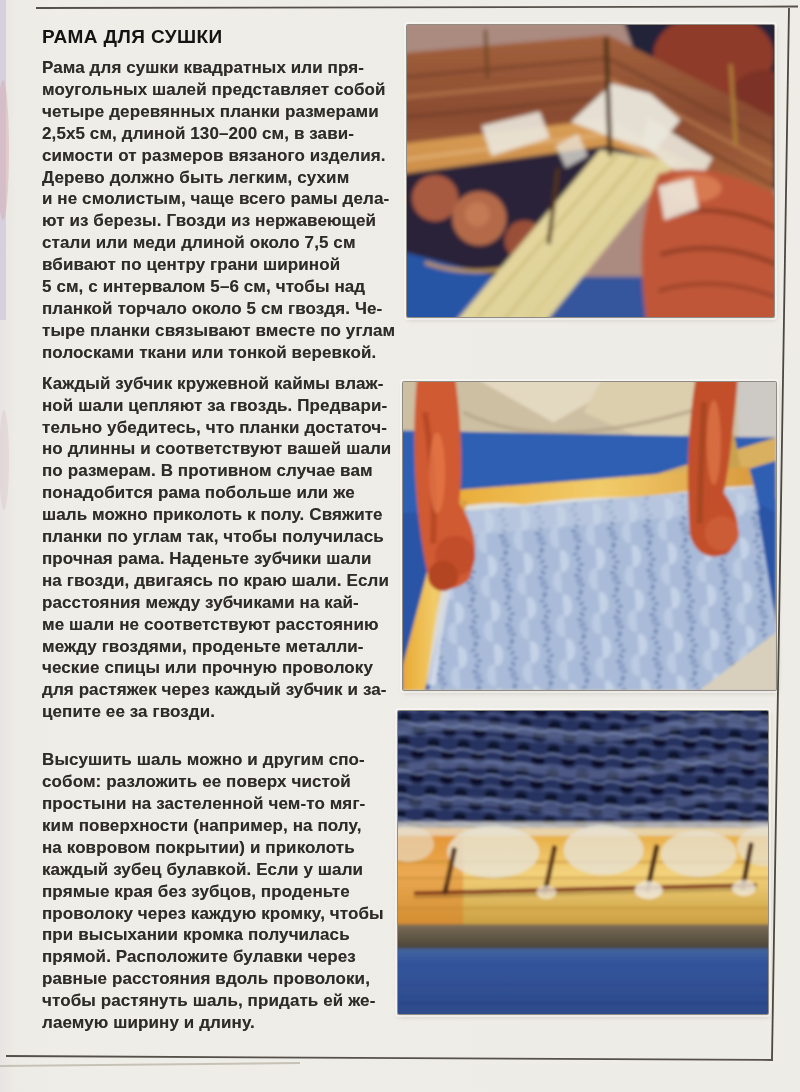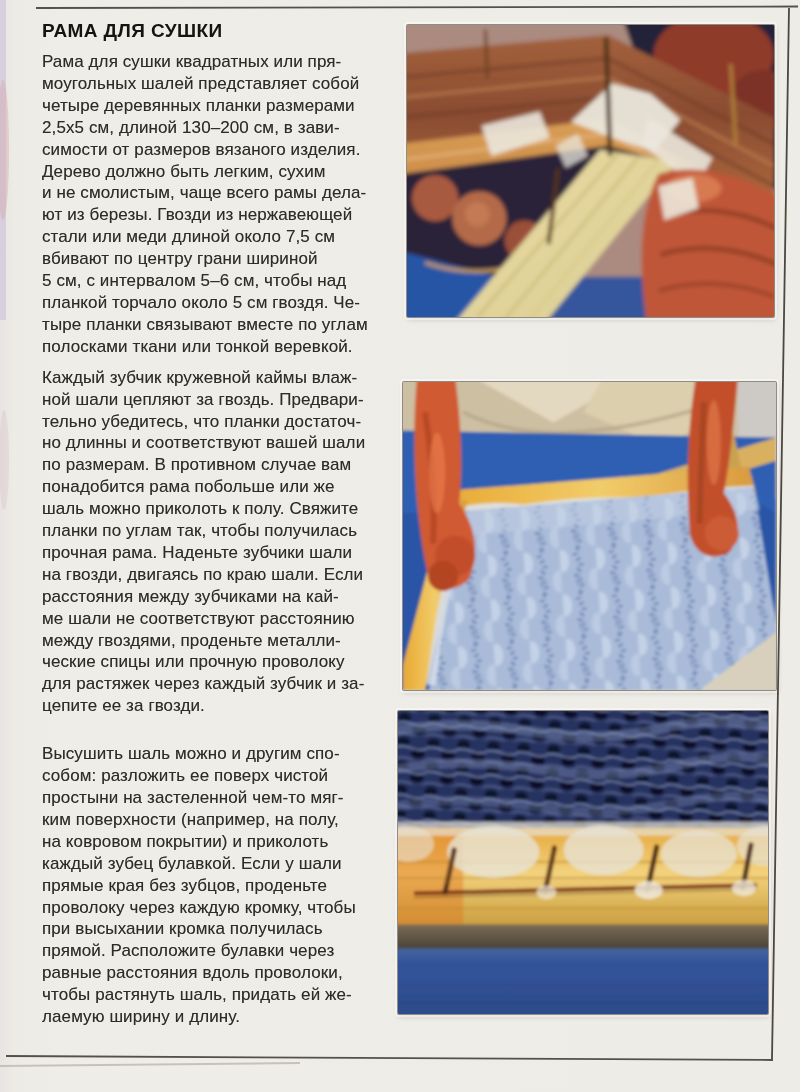--- a/index.html
+++ b/index.html
@@ -3,29 +3,30 @@
 <meta charset="utf-8">
 <style>
   html,body{margin:0;padding:0;}
   body{
     width:800px;height:1092px;position:relative;overflow:hidden;
     background:linear-gradient(90deg,#e7e4e2 0px,#edebe5 14px,#efede7 60px,#eeece6 100%);
     font-family:"Liberation Sans","DejaVu Sans",sans-serif;
     color:#2d2b28;
   }
   .scan-edges{position:absolute;inset:0;pointer-events:none;z-index:5;}
-  .text-col{position:absolute;left:42px;top:20px;width:364px;z-index:2;}
+  .text-col{position:absolute;left:42px;top:26px;width:364px;z-index:2;}
   .page-title{
     margin:0;font-size:19px;line-height:22px;font-weight:bold;color:#141412;
     letter-spacing:.4px;
   }
   .body-par{
     margin:9px 0 0 0;font-size:17px;line-height:21.9px;letter-spacing:.1px;
     white-space:pre-line;color:#2e2c29;
     text-shadow:0 0 .6px rgba(45,43,40,.45);
+    font-weight:bold;
   }
   .body-par.last{margin-top:26px;}
   .photo{
     position:absolute;z-index:2;border:1px solid rgba(92,89,82,.55);
     border-radius:2px;overflow:hidden;background:#cfcac2;
     box-shadow:0 0 0 2px rgba(255,255,255,.5), 1px 2px 5px rgba(60,58,52,.18);
   }
   .photo svg{display:block;width:100%;height:100%;}
   #photo-1{left:406px;top:24px;width:367px;height:292px;}
   #photo-2{left:402px;top:381px;width:373px;height:308px;}

